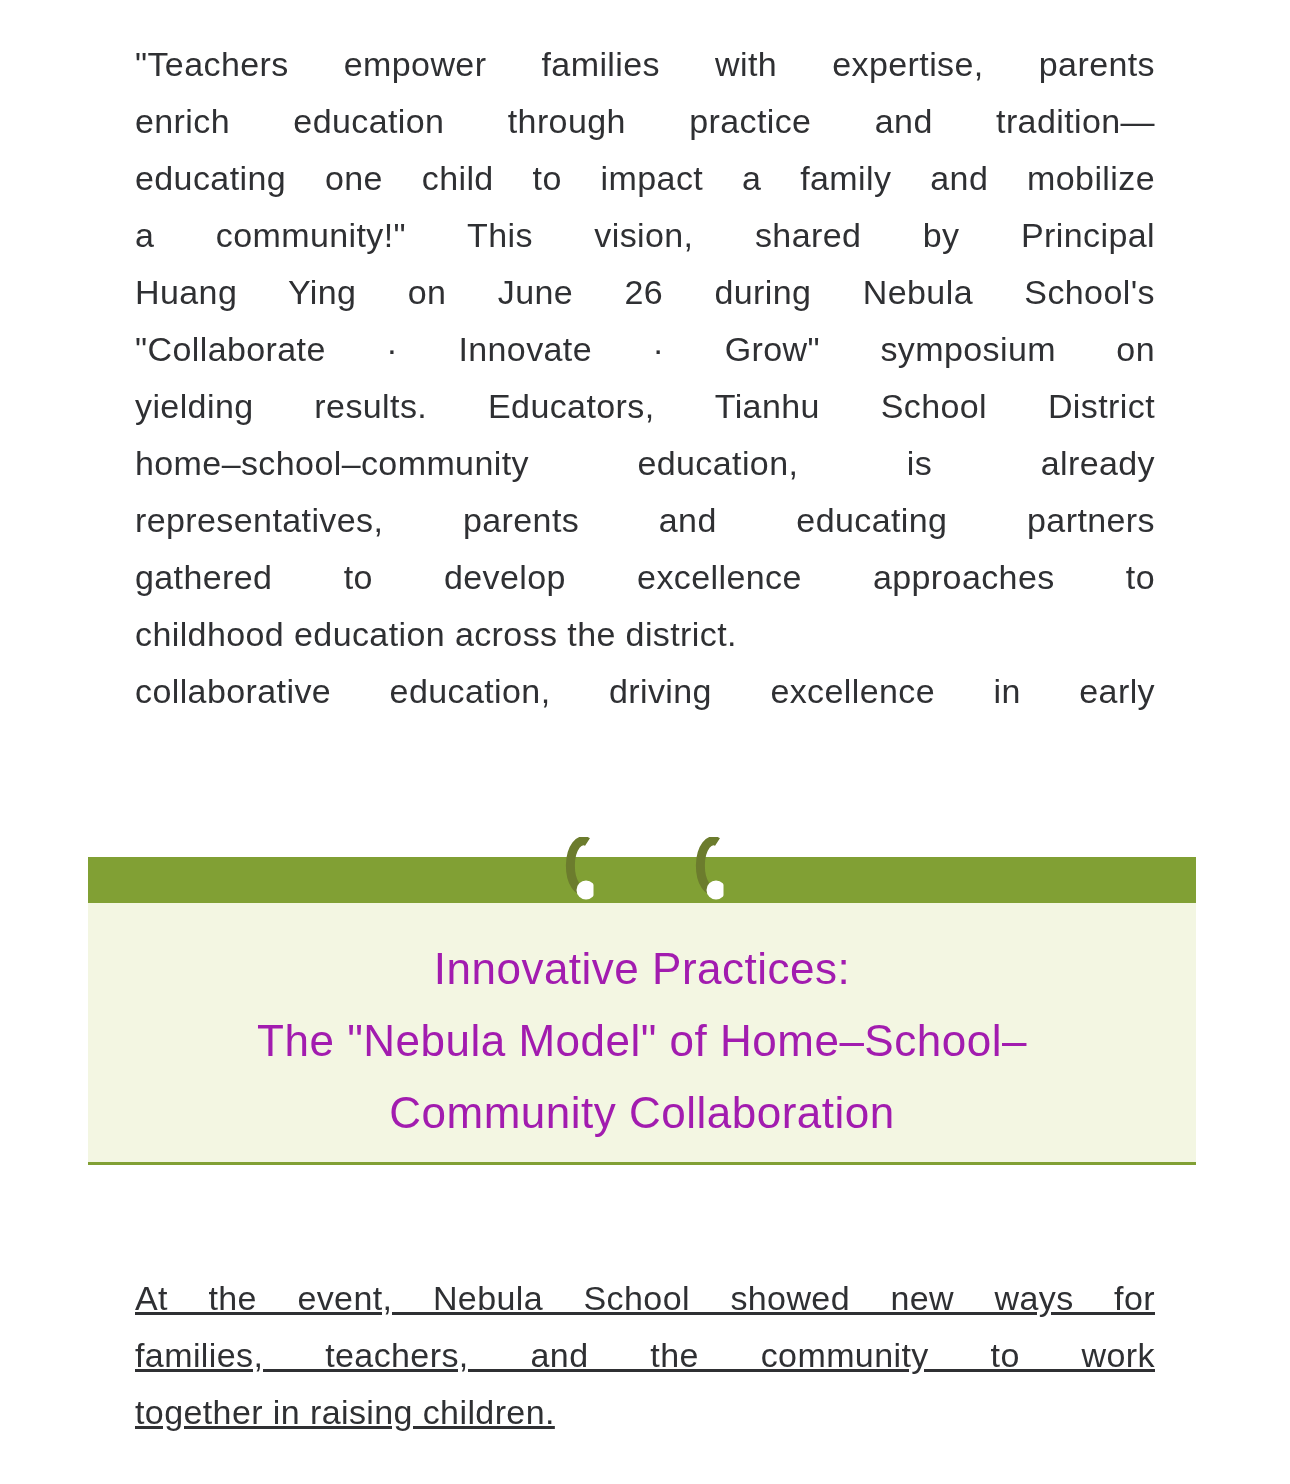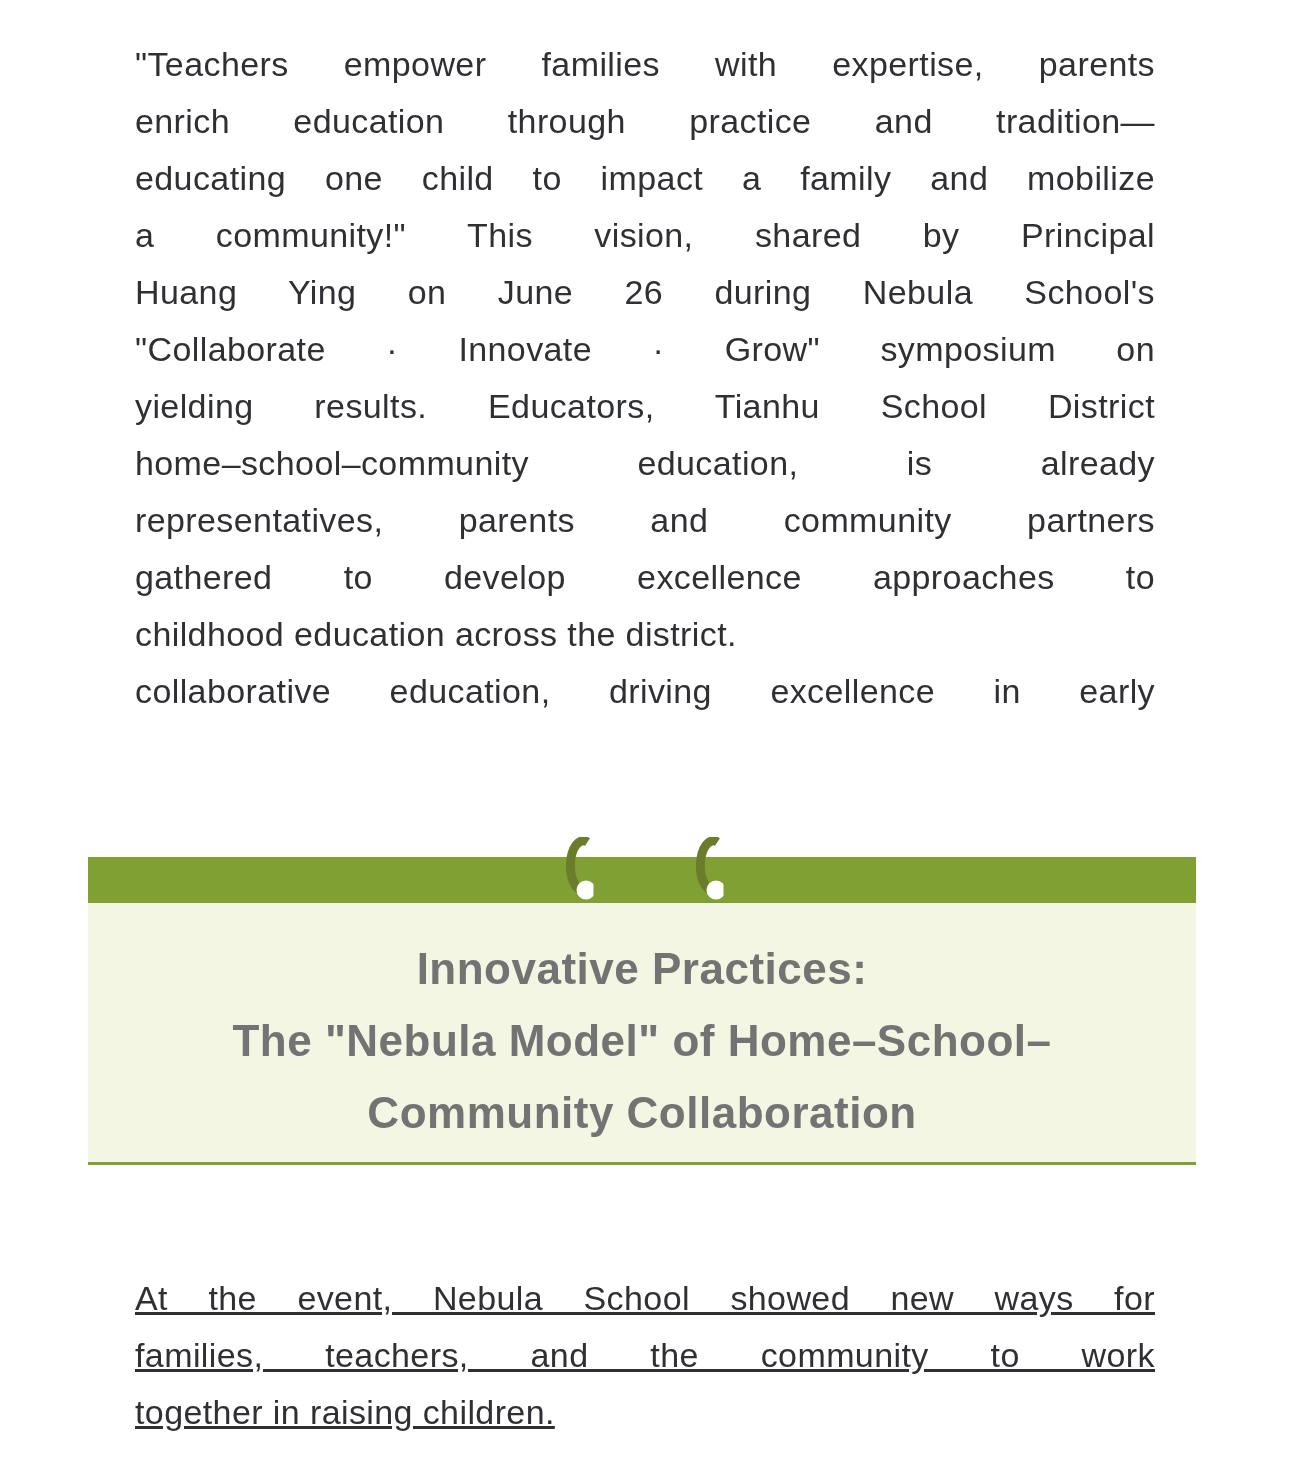--- a/index.html
+++ b/index.html
@@ -43,43 +43,43 @@
   .quotes svg { display: block; }
   .box {
     box-sizing: border-box;
     height: 262px;
     background: #f3f6e2;
     border-bottom: 3px solid #81a034;
     padding: 30px 20px 13px 20px;
   }
   .title {
     font-size: 44px;
-    font-weight: bold;
+    font-weight: normal;
     line-height: 72px;
-    color: #737373;
+    color: #a21caf;
     text-align: center;
     letter-spacing: 0.5px;
   }
   .title .tline { text-align: center; }
 </style>
 </head>
 <body>
 
 <div class="page">
 
   <div class="para p1">
       <div class="jline">"Teachers empower families with expertise, parents</div>
       <div class="jline">enrich education through practice and tradition—</div>
       <div class="jline">educating one child to impact a family and mobilize</div>
       <div class="jline">a community!" This vision, shared by Principal</div>
       <div class="jline">Huang Ying on June 26 during Nebula School's</div>
       <div class="jline">"Collaborate · Innovate · Grow" symposium on</div>
       <div class="jline">yielding results. Educators, Tianhu School District</div>
       <div class="jline">home–school–community education, is already</div>
-      <div class="jline">representatives, parents and community partners</div>
+      <div class="jline">representatives, parents and educating partners</div>
       <div class="jline">gathered to develop excellence approaches to</div>
       <div class="jline last">childhood education across the district.</div>
       <div class="jline">collaborative education, driving excellence in early</div>
     </div>
 
   <section class="callout">
     <div class="band">
       <div class="quotes">
         <span>
           <svg width="33" height="66" viewBox="0 0 33 66" xmlns="http://www.w3.org/2000/svg">

